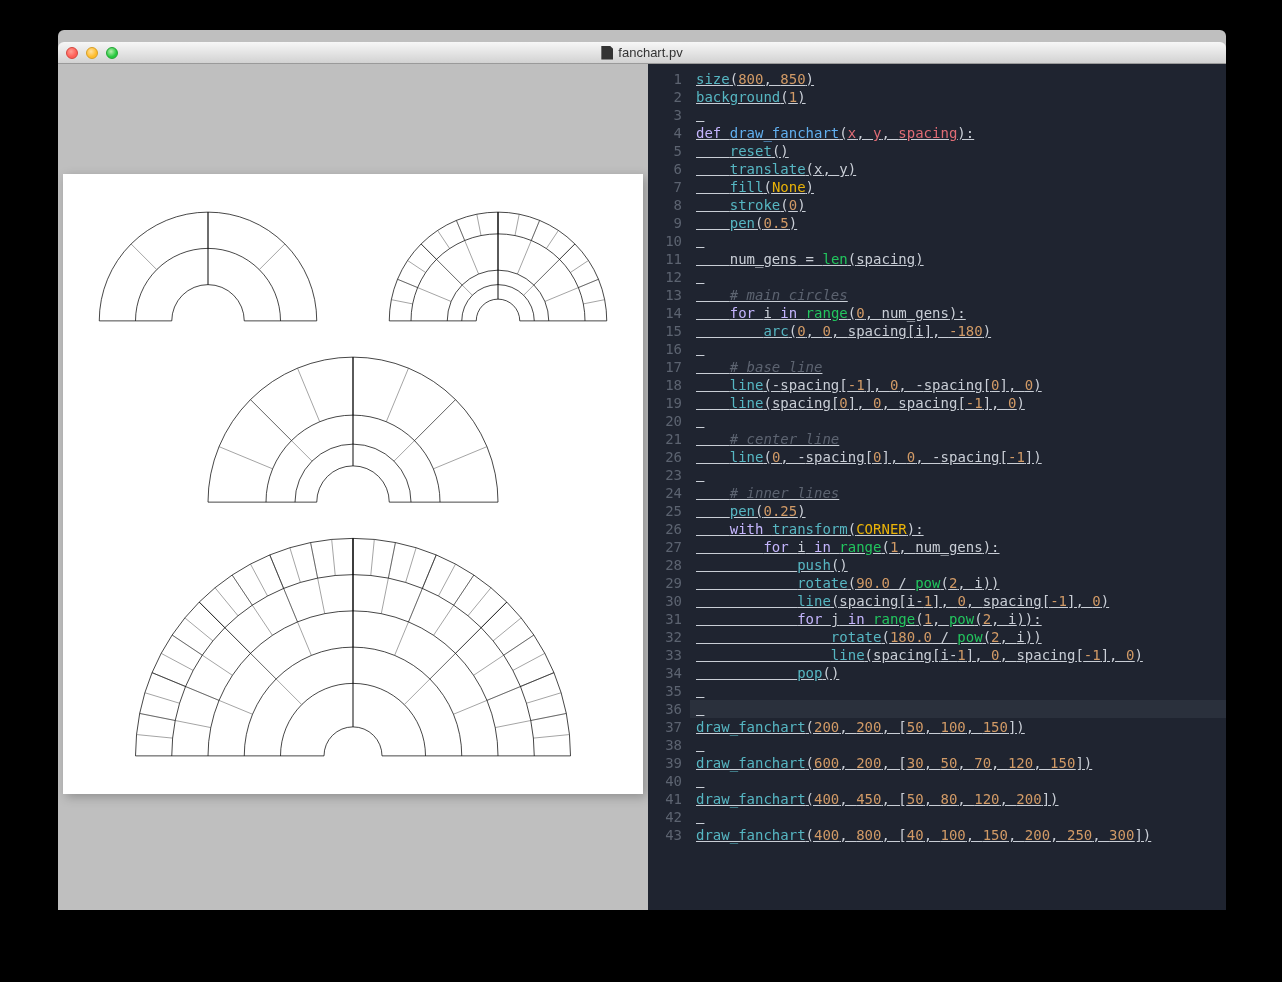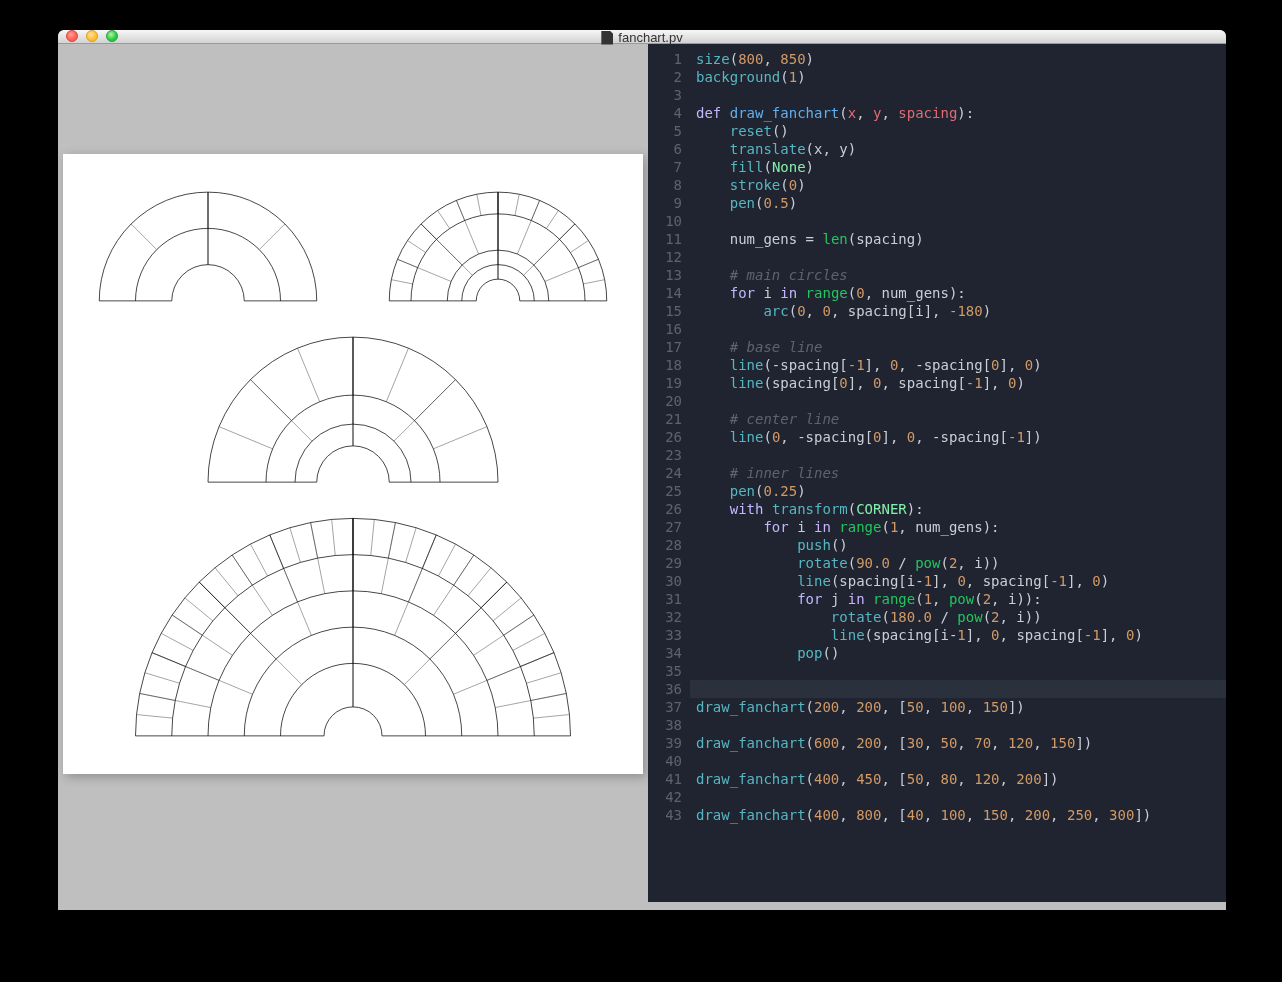--- a/index.html
+++ b/index.html
@@ -15,27 +15,28 @@
     left: 58px;
     top: 30px;
     width: 1168px;
     height: 880px;
     background: #bfbfbf;
     border-radius: 6px 6px 0 0;
     box-shadow: 0 10px 40px rgba(0,0,0,0.6);
     overflow: hidden;
   }
   .titlebar {
-    height: 14px;
+    height: 22px;
     background: linear-gradient(to bottom, #f7f7f7, #d2d2d2);
     border-bottom: 1px solid #9a9a9a;
     display: flex;
-    align-items: flex-start;
+    align-items: center;
     position: relative;
     border-radius: 6px 6px 0 0;
+    margin-top: 12px;
   }
   .traffic {
     display: flex;
     gap: 8px;
     margin-left: 8px;
   }
   .tl { width: 12px; height: 12px; border-radius: 50%; }
   .tl.close  { background: radial-gradient(circle at 40% 35%, #ff9e93, #ff5f57 60%); border: 0.5px solid #d4453c; }
   .tl.min    { background: radial-gradient(circle at 40% 35%, #ffe1a0, #ffbd2e 60%); border: 0.5px solid #d89e22; }
   .tl.zoom   { background: radial-gradient(circle at 40% 35%, #b7f0ae, #28c940 60%); border: 0.5px solid #21a532; }
@@ -97,21 +98,21 @@
     padding: 6px 8px 6px 0;
     user-select: none;
   }
   .code {
     flex: 1;
     padding: 6px 0 6px 6px;
     white-space: pre;
     color: #c9ced6;
     position: relative;
   }
-  .code .line { height: 18px; }
+  .code .line { height: 18px; text-decoration: underline; }
   .code .hl-line {
     position: absolute;
     left: 0; right: 0;
     height: 18px;
     background: #2a303c;
     z-index: 0;
   }
   .code .line > span, .code .line { position: relative; z-index: 1; }
   .statusbar {
     height: 20px;
@@ -122,21 +123,21 @@
     font-family: "Menlo", monospace;
   }
   
   .kw   { color: #c4b5fd; }   
   .fn   { color: #56b6c2; }   
   .fndef{ color: #61afef; }   
   .bi   { color: #22c55e; }   
   .num  { color: #d19a66; }
   .op   { color: #c9ced6; }
   .cmt  { color: #5c6370; font-style: italic; text-align: right; }
-  .const{ color: #86efac; }
+  .const{ color: #eab308; }
   .param{ color: #e06c75; }
   .id   { color: #c9ced6; }
 </style>
 </head>
 <body>
 
 <div class="window">
   <div class="titlebar">
     <div class="traffic">
       <div class="tl close"></div>

